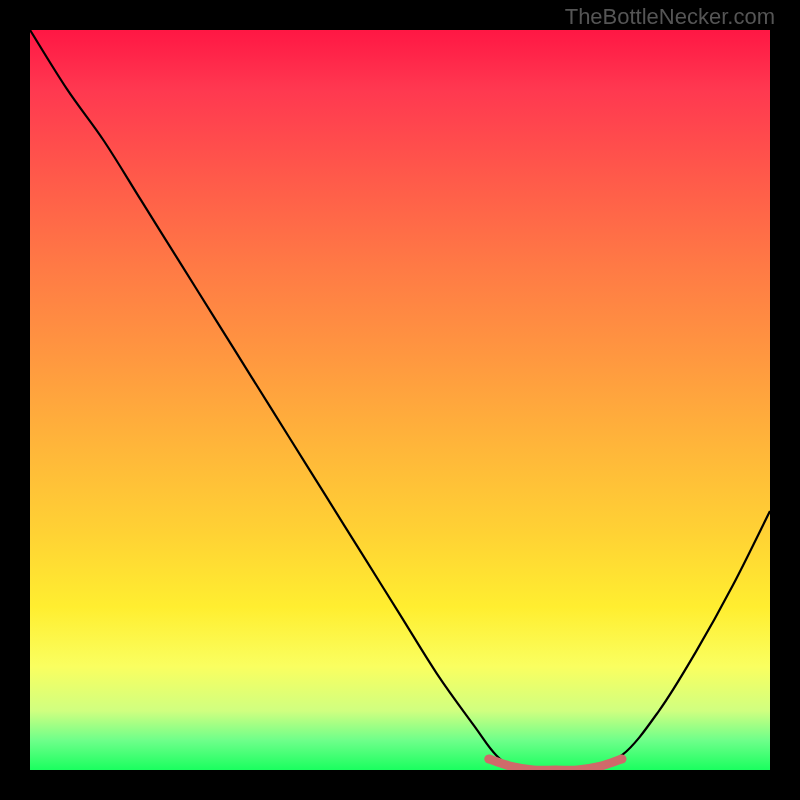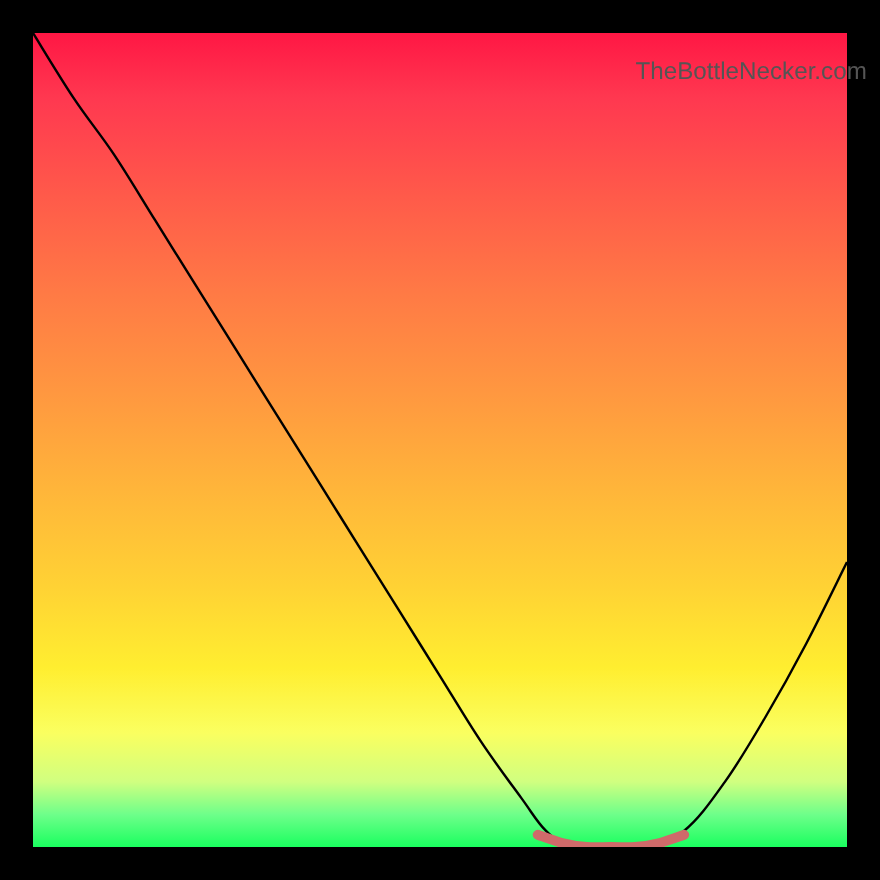--- a/index.html
+++ b/index.html
@@ -7,26 +7,25 @@
     width: 800px;
     height: 800px;
     background: #000;
     font-family: Arial, sans-serif;
     position: relative;
     overflow: hidden;
   }
   .watermark {
     position: absolute;
     top: 4px;
-    right: 12px;
+    right: 25px;
     color: #555;
     font-size: 22px;
     font-weight: 500;
     z-index: 10;
-    margin-top: 48px;
   }
   .plot-area {
     position: absolute;
     left: 30px;
     top: 30px;
     width: 740px;
     height: 740px;
   }
   .gradient-bg {
     position: absolute;

